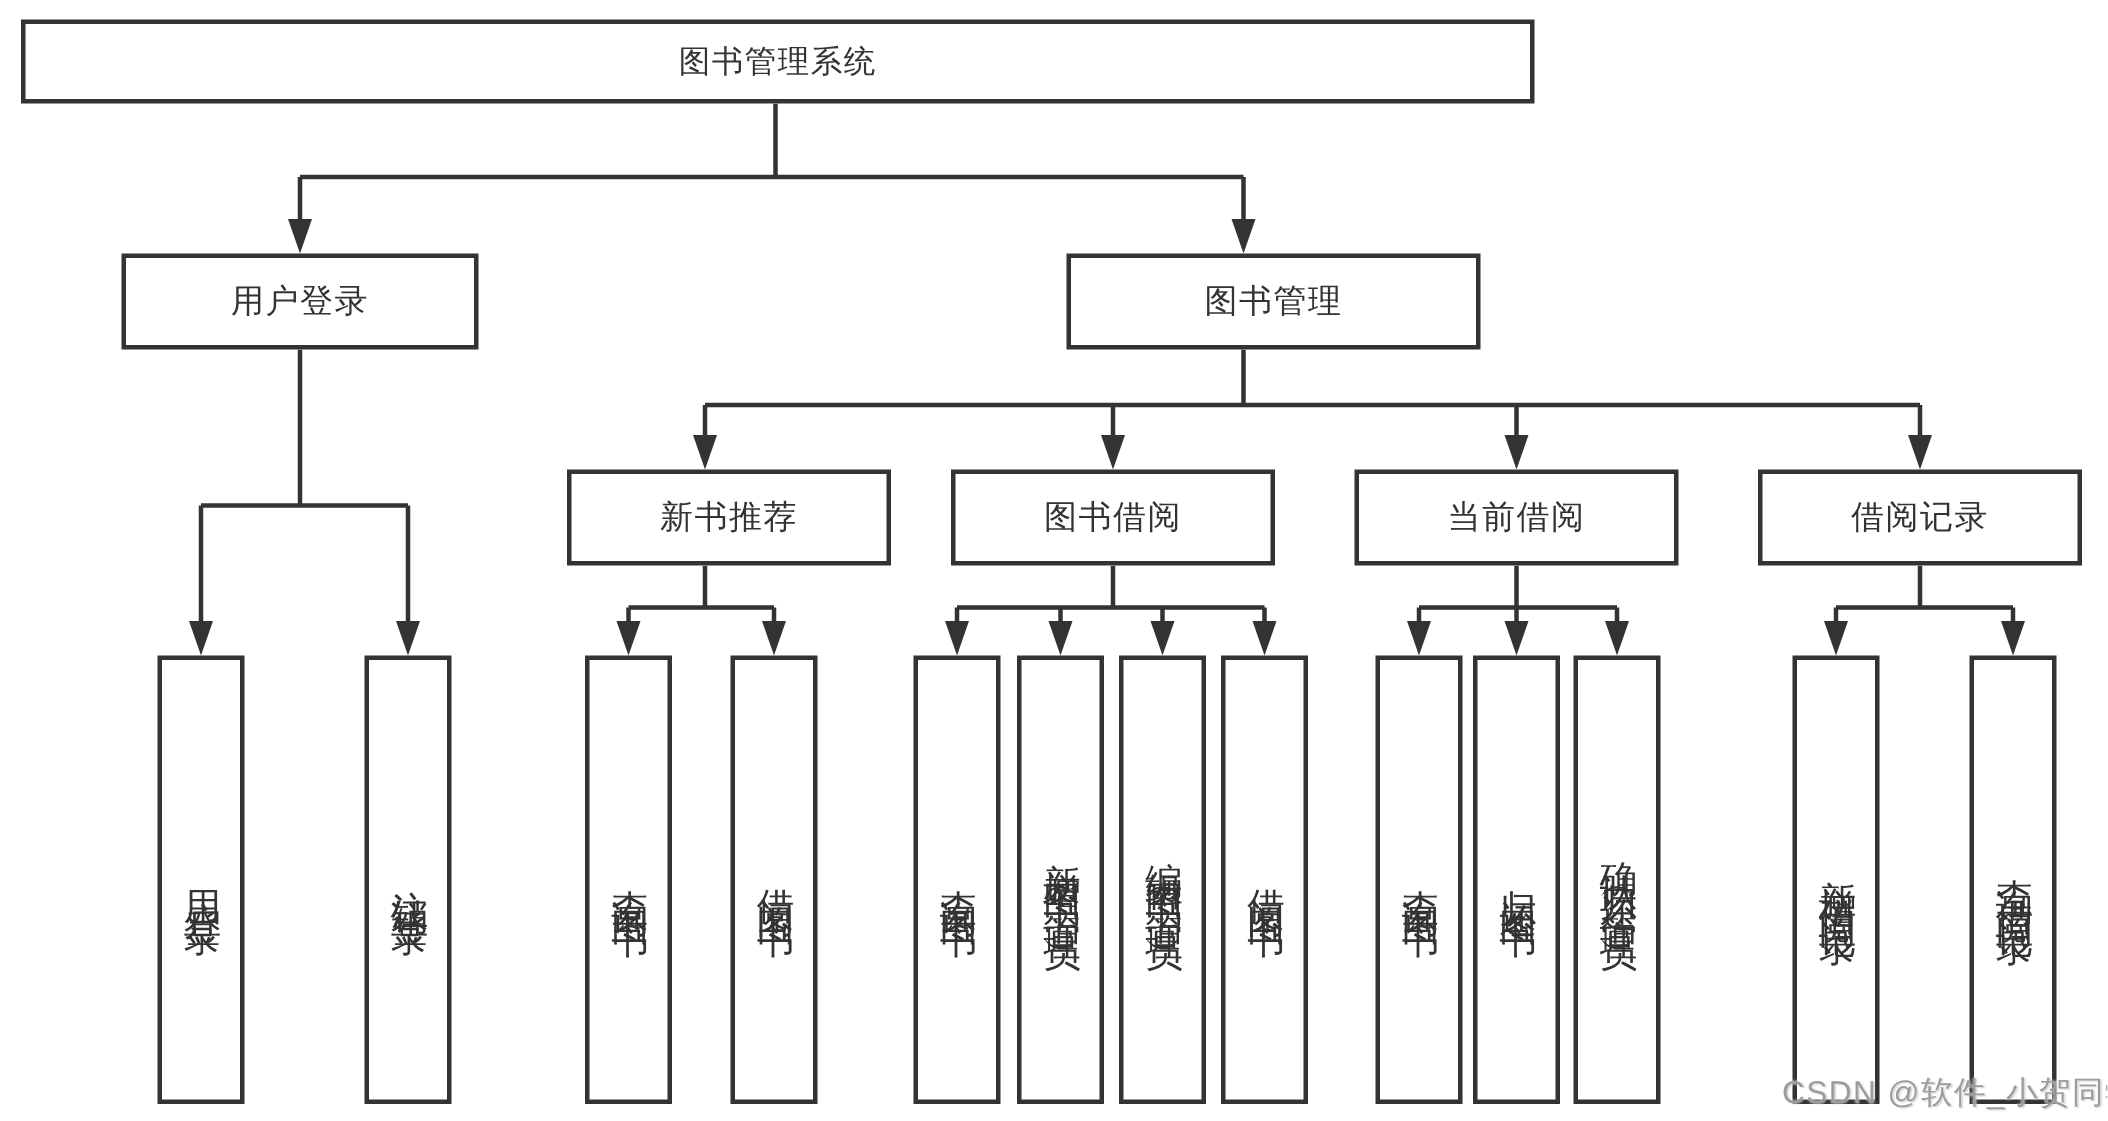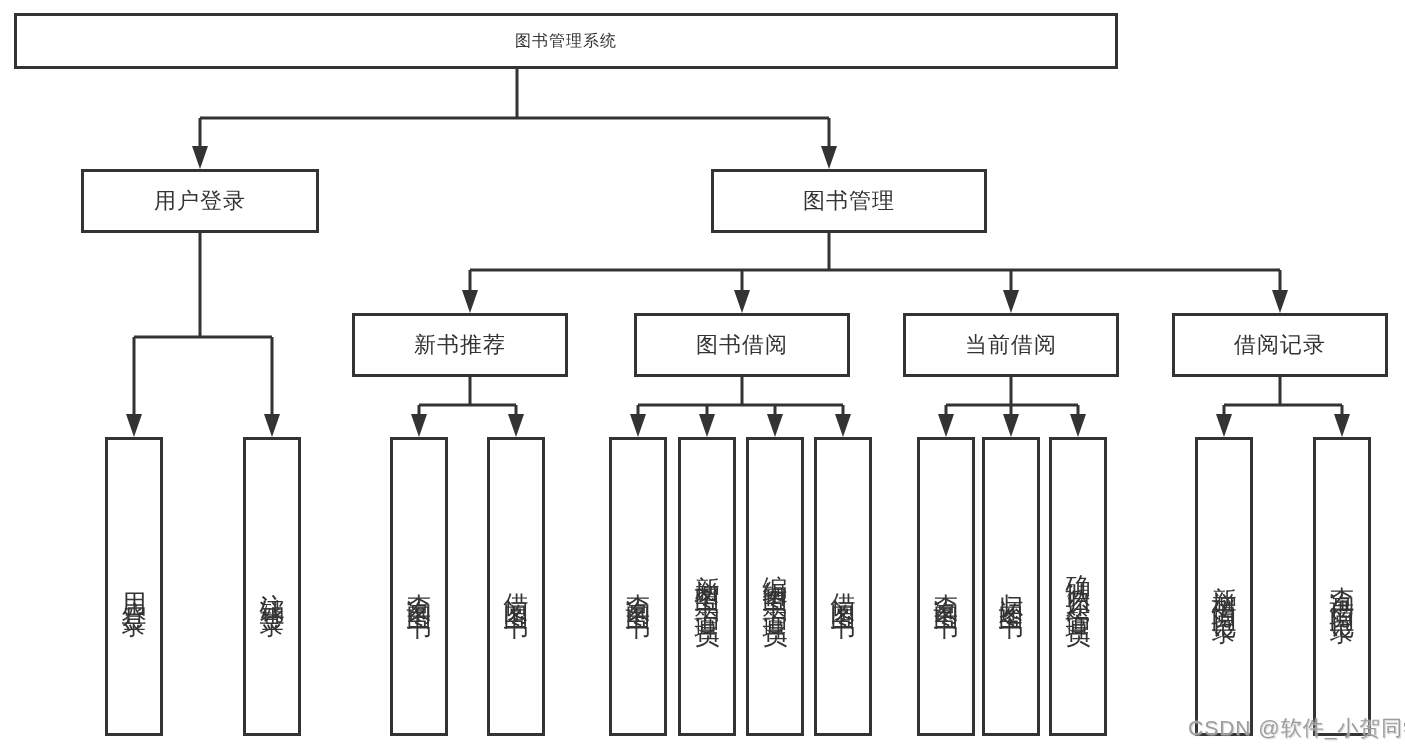--- a/index.html
+++ b/index.html
@@ -18,21 +18,21 @@
   }
   .wires{position:absolute;left:0;top:0;width:1405px;height:747px;}
   .node{
     position:absolute;
     box-sizing:border-box;
     border:3px solid var(--line);
     background:#fff;
     display:flex;align-items:center;justify-content:center;
     text-align:center;
   }
-  .root{left:14px;top:13px;width:1104px;height:56px;font-size:16px;letter-spacing:1px;}
+  .root{left:14px;top:13px;width:1009px;height:56px;font-size:21px;letter-spacing:1px;}
   .lvl2,.lvl3{height:64px;font-size:22px;letter-spacing:1px;}
   .lvl2{top:169px;}
   .lvl3{top:313px;width:216px;}
   .leaf{top:437px;width:58px;height:299px;}
   .leaf .v{
     writing-mode:vertical-rl;
     text-orientation:mixed;
     font-size:25px;
     letter-spacing:7px;
     line-height:1;
@@ -91,21 +91,21 @@
     <span>图书管理系统</span>
   </div>
 
   <div class="node lvl2" style="left:81px;width:238px;">
     <span>用户登录</span>
   </div>
   <div class="node lvl2" style="left:711px;width:276px;">
     <span>图书管理</span>
   </div>
 
-  <div class="node lvl3" style="left:352px;">
+  <div class="node lvl3" style="left:378px;">
     <span>新书推荐</span>
   </div>
   <div class="node lvl3" style="left:903px;">
     <span>当前借阅</span>
   </div>
   <div class="node lvl3" style="left:634px;">
     <span>图书借阅</span>
   </div>
   <div class="node lvl3" style="left:1172px;">
     <span>借阅记录</span>

